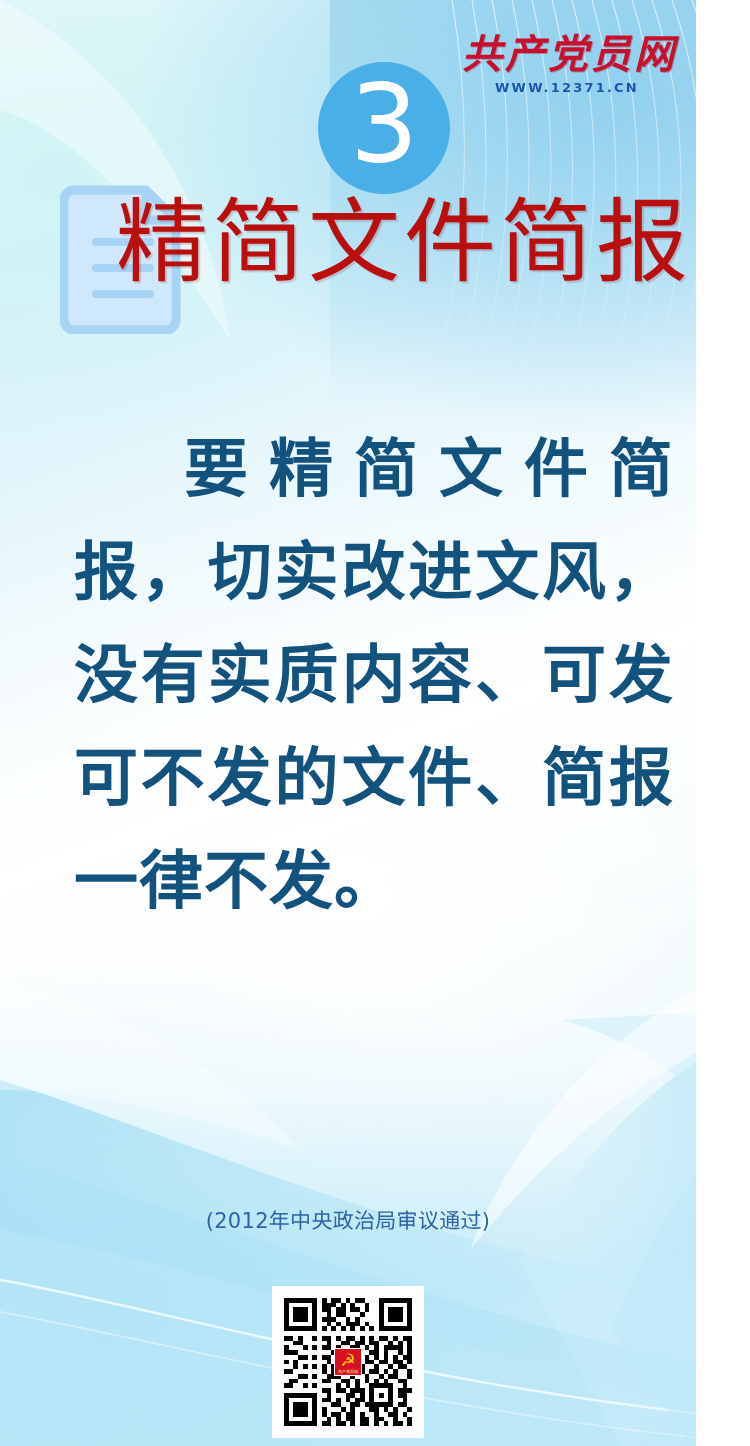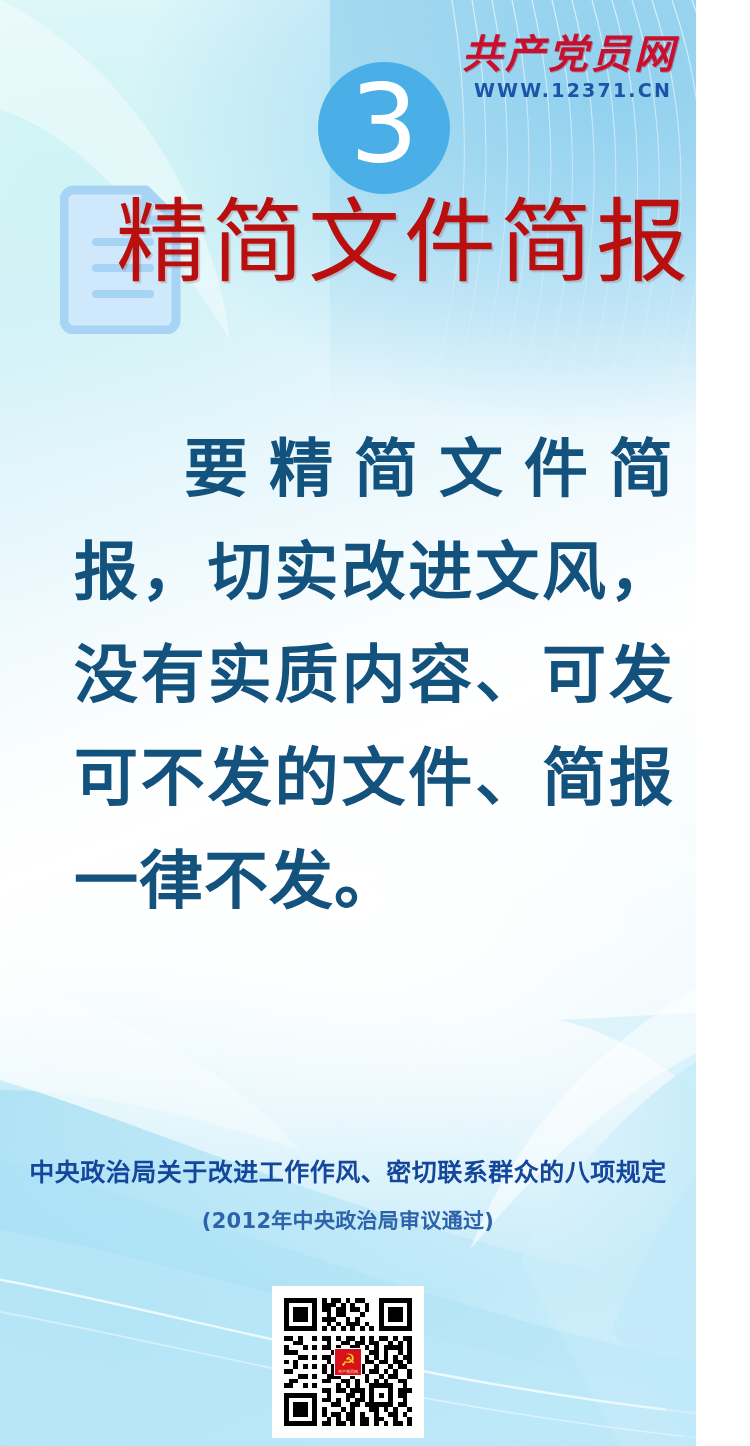--- a/index.html
+++ b/index.html
@@ -46,26 +46,25 @@
     font-weight: bold;
     font-style: italic;
     color: #c8102e;
     letter-spacing: 3px;
     white-space: nowrap;
     text-shadow: 1px 1px 0 rgba(150,10,25,0.35);
   }
   .brand-logo .brand-url {
     margin-top: 7px;
     font-family: "DejaVu Sans", "Liberation Sans", sans-serif;
-    font-size: 19px;
+    font-size: 13px;
     font-weight: bold;
     color: #1b55a8;
     letter-spacing: 2.2px;
     white-space: nowrap;
-    text-align: right;
   }
 
   .num-badge {
     position: absolute;
     left: 318px;
     top: 62px;
     width: 132px;
     height: 132px;
     border-radius: 50%;
     background: #4aafe6;
@@ -139,21 +138,20 @@
     position: absolute;
     left: 0;
     right: 0;
     top: 1204px;
     text-align: center;
     font-family: "DejaVu Sans", "Liberation Sans", sans-serif;
     font-size: 21px;
     color: #2d63a8;
     letter-spacing: 0.3px;
     white-space: nowrap;
-    font-weight: bold;
   }
 
   .qr-wrap {
     position: absolute;
     left: 50%;
     transform: translateX(-50%);
     top: 1286px;
     width: 152px;
     height: 152px;
     background: #ffffff;
@@ -282,21 +280,20 @@
       <rect x="32" y="62" width="62" height="8" rx="4" fill="#a7d4f5"></rect>
       <rect x="32" y="88" width="62" height="8" rx="4" fill="#a7d4f5"></rect>
       <rect x="32" y="114" width="62" height="8" rx="4" fill="#a7d4f5"></rect>
     </svg>
   </div>
 
   <div class="headline">精简文件简报</div>
 
   <div class="body-copy">要精简文件简报，切实改进文风，没有实质内容、可发可不发的文件、简报一律不发。</div>
 
-  <div class="footer-title">中央政治局关于改进工作作风、密切联系群众的八项规定</div>
   <div class="footer-sub">(2012年中央政治局审议通过)</div>
 
   <div class="qr-wrap">
     <svg width="138" height="138" viewBox="0 0 29 29" shape-rendering="crispEdges" xmlns="http://www.w3.org/2000/svg">
       <rect width="29" height="29" fill="#ffffff"></rect>
       <g fill="#000000">
 
         <rect x="1" y="1" width="7" height="1"></rect>
           <rect x="1" y="7" width="7" height="1"></rect>
         <rect x="1" y="1" width="1" height="7"></rect>

